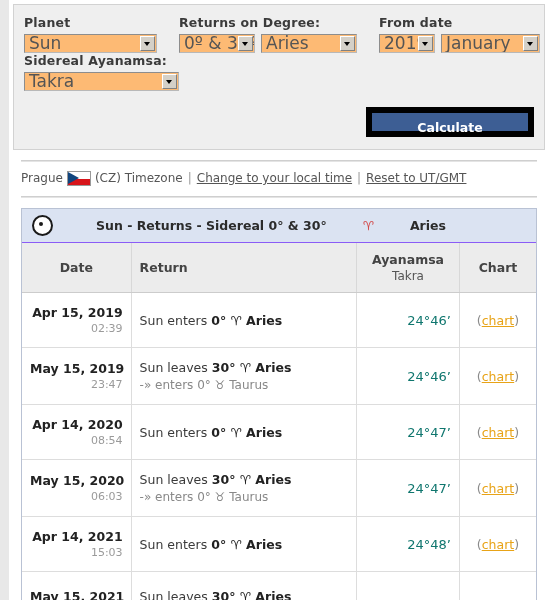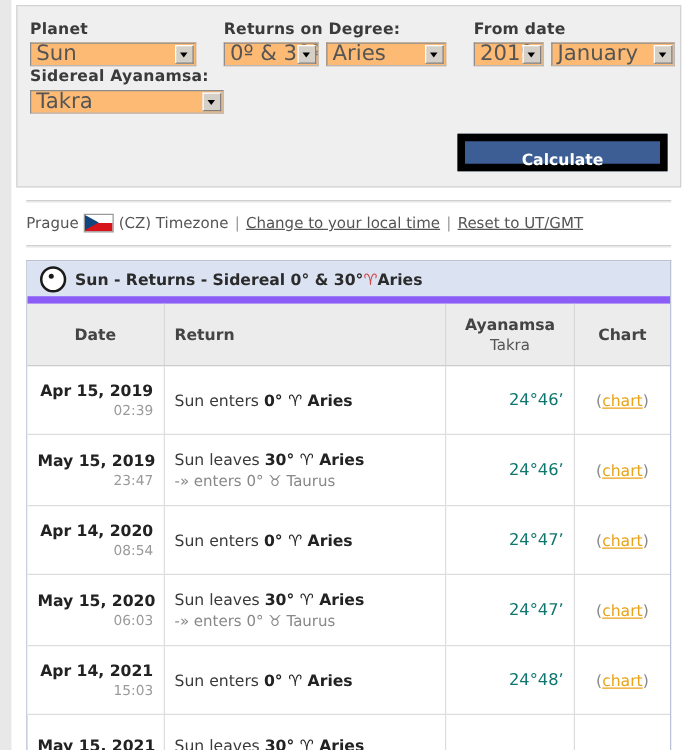--- a/index.html
+++ b/index.html
@@ -171,29 +171,30 @@
 
   
   .table-wrap {
     margin: 10px 12px 0 12px;
     border: 1px solid #b9c2d4;
     border-bottom: none;
     box-sizing: border-box;
   }
   .tbl-title {
     background: #dbe3f2;
-    border-bottom: 6px solid #8b5cf6;
+    border-bottom: 1px solid #8b5cf6;
     height: 34px;
     display: flex;
     align-items: center;
     padding-left: 10px;
     box-sizing: border-box;
     font-weight: bold;
     font-size: 12.5px;
     color: #2b2b2b;
+    gap: 36px;
   }
   .sun-glyph {
     width: 17px; height: 17px;
     border: 2px solid #1a1a1a;
     border-radius: 50%;
     position: relative;
     margin-right: 7px;
     flex: 0 0 auto;
     background: #ffffff;
   }

